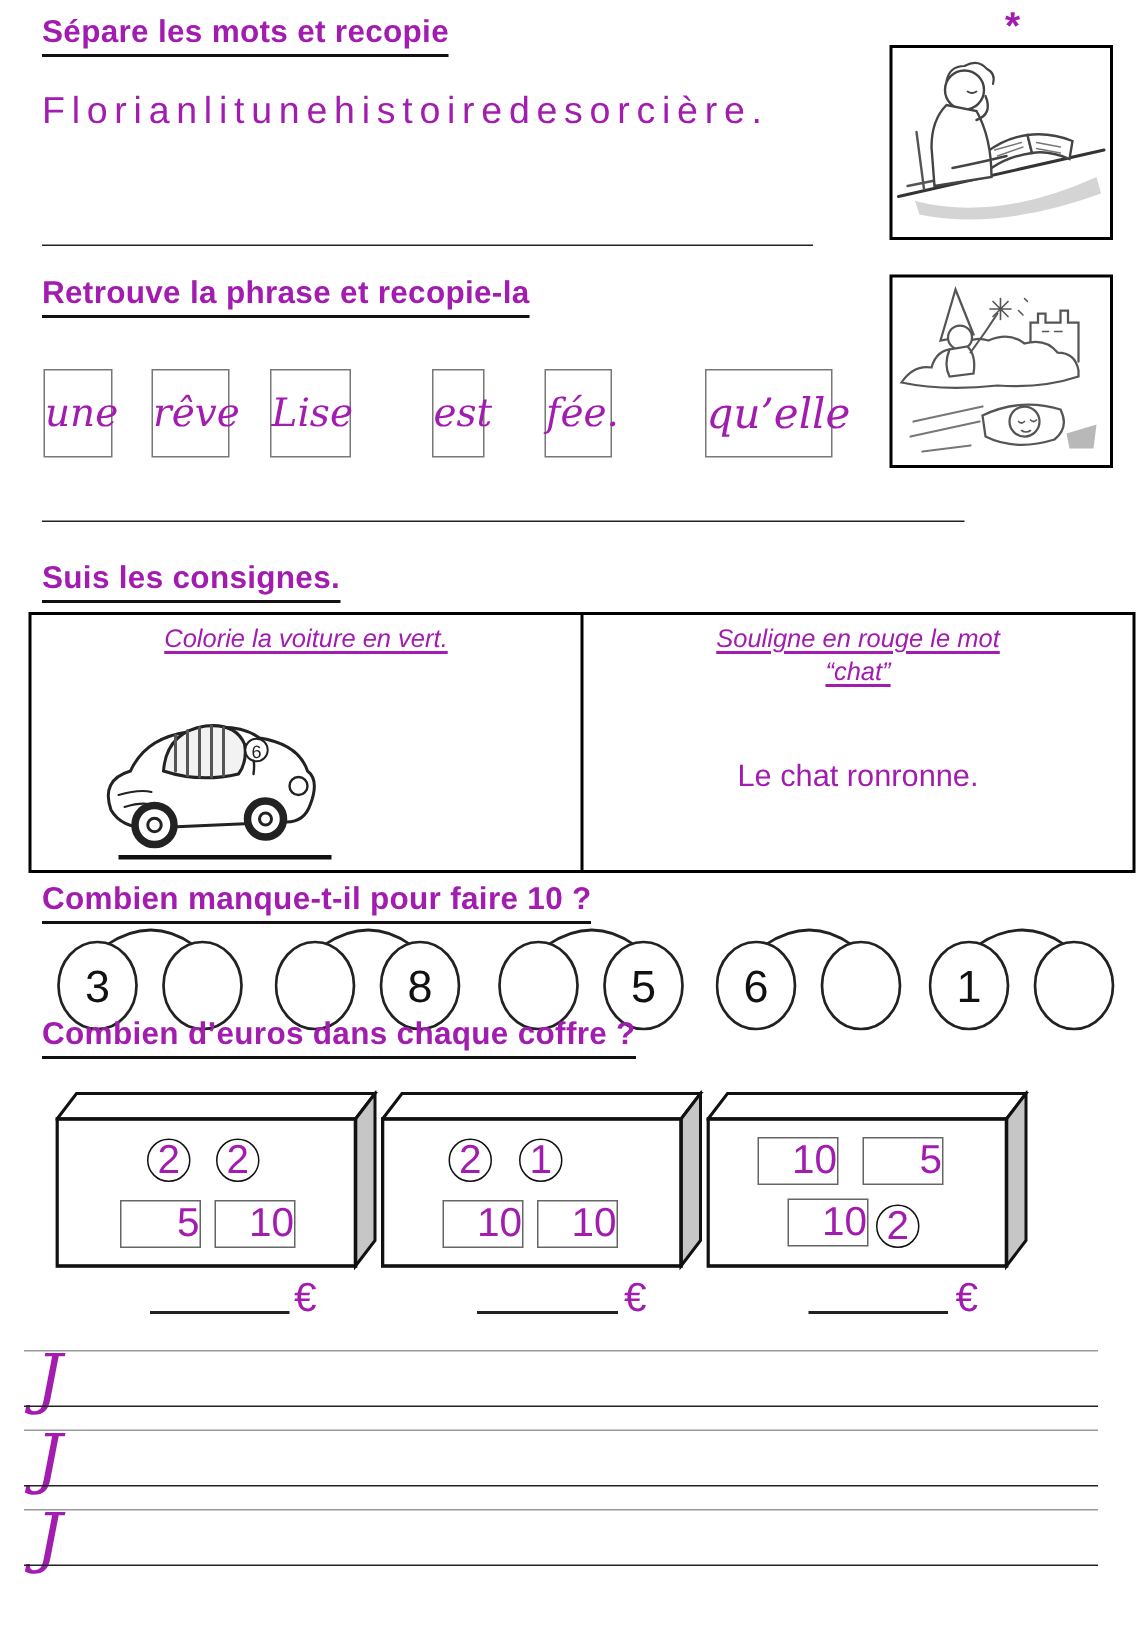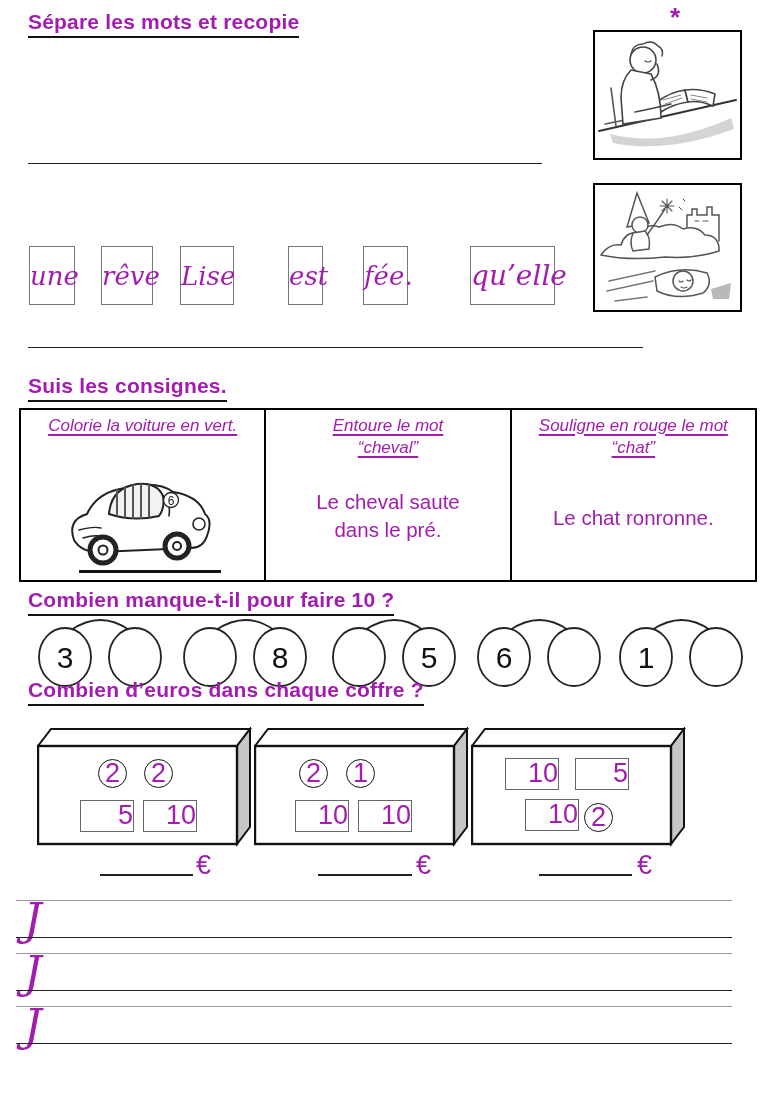--- a/index.html
+++ b/index.html
@@ -35,40 +35,42 @@
   .cue{position:absolute;left:24px;font-family:"DejaVu Serif",serif;font-style:italic;
        font-size:44px;line-height:1;}
   svg text{font-family:"Liberation Sans",sans-serif;}
 </style>
 </head>
 <body>
 
 <div id="page">
 
   <div class="heading" style="left:28px;top:10px">Sépare les mots et recopie</div>
+  <div class="joined" style="left:28px;top:60px">Florianlitunehistoiredesorcière.</div>
   <div class="wline" style="left:28px;top:163px;width:514px"></div>
   <div class="asterisk" style="left:670px;top:2px">*</div>
 
   <div class="imgframe" style="left:593px;top:30px;width:145px;height:126px">
     <svg width="145" height="126" viewBox="0 0 145 126" fill="none" stroke="#444" stroke-width="1.6" stroke-linecap="round">
       <path d="M15,102 Q70,116 136,86 L139,97 Q70,122 18,111 Z" fill="#d4d4d4" stroke="none"></path>
       <path d="M4,99 L141,68" stroke="#333" stroke-width="2"></path>
       <path d="M16,56 L21,94 M10,92 L30,88" stroke="#555"></path>
       <path d="M62,70 Q75,60 90,58 L93,70 Q78,72 66,80 Z" fill="#fff"></path>
       <path d="M90,58 Q105,56 120,62 L118,74 Q104,68 93,70 Z" fill="#fff"></path>
       <path d="M68,68 L86,63 M70,72 L87,66 M96,63 L112,66 M96,67 L112,70" stroke="#777" stroke-width=".9"></path>
       <circle cx="48" cy="28" r="13" fill="#fff"></circle>
       <path d="M36,22 q2,-10 12,-10 q9,-5 15,2 q6,3 4,10" stroke-width="1.4"></path>
       <path d="M50,29 q3,2 6,0" stroke-width="1.2"></path>
       <path d="M36,38 Q26,48 26,66 L28,92 L66,86 Q66,60 56,42 Z" fill="#fff"></path>
       <path d="M56,48 Q67,44 62,32"></path>
       <path d="M40,80 Q60,76 76,72"></path>
     </svg>
   </div>
 
+  <div class="heading" style="left:28px;top:184px">Retrouve la phrase et recopie-la</div>
 
   <div class="card" style="left:29px;width:44px">
       <span>une</span>
     </div>
   <div class="card" style="left:101px;width:50px">
       <span>rêve</span>
     </div>
   <div class="card" style="left:180px;width:52px">
       <span>Lise</span>
     </div>
@@ -118,24 +120,20 @@
         <circle cx="128" cy="86" r="12" fill="#fff" stroke-width="5"></circle>
         <circle cx="128" cy="86" r="4" stroke-width="2"></circle>
         <circle cx="150" cy="64" r="6" stroke-width="1.6"></circle>
         <circle cx="122" cy="40" r="7.5" stroke-width="1.3" fill="#fff"></circle>
         <text x="122" y="45" font-size="12" text-anchor="middle" fill="#222" stroke="none">6</text>
         <path d="M30,70 Q44,66 52,68 M34,78 Q44,75 50,76" stroke-width="1.4"></path>
       </svg>
       <div class="carline"></div>
     </div>
     <div class="cell">
-      <div class="cellhead" style="max-width:165px">Entoure le mot “cheval”</div>
-      <div class="cellbody" style="max-width:160px;margin-top:28px">Le cheval saute dans le pré.</div>
-    </div>
-    <div class="cell">
       <div class="cellhead" style="max-width:215px">Souligne en rouge le mot “chat”</div>
       <div class="cellbody" style="margin-top:44px">Le chat ronronne.</div>
     </div>
   </div>
 
   <div class="heading" style="left:28px;top:588px">Combien manque-t-il pour faire 10 ?</div>
 
   <svg class="pair" style="left:38px" width="126" height="74" viewBox="0 0 126 74">
     <path d="M33,14 Q63,-6 91,14" fill="none" stroke="#222" stroke-width="1.8"></path>
     <ellipse cx="27" cy="41" rx="26" ry="29" fill="#fff" stroke="#222" stroke-width="1.8"></ellipse>

